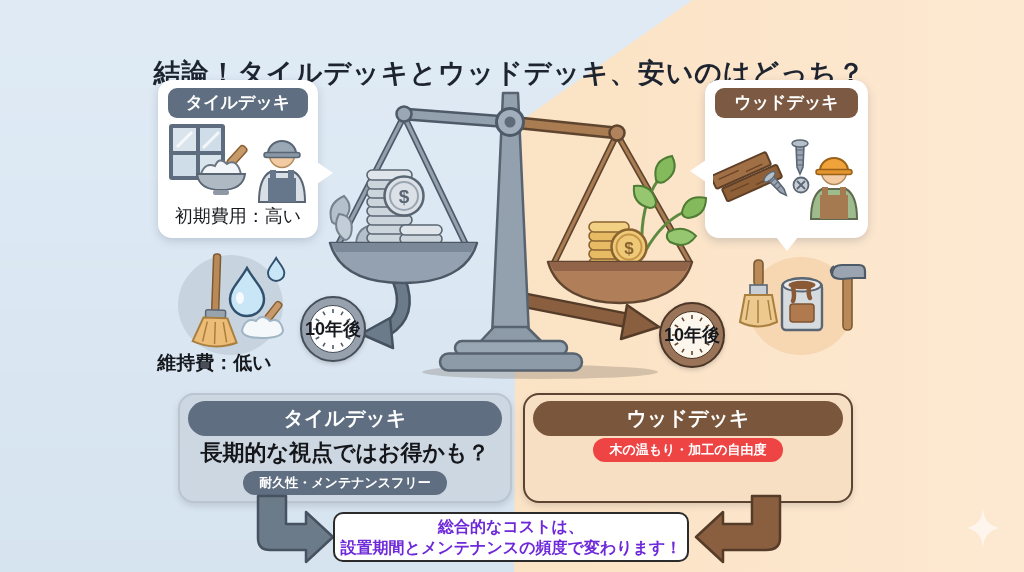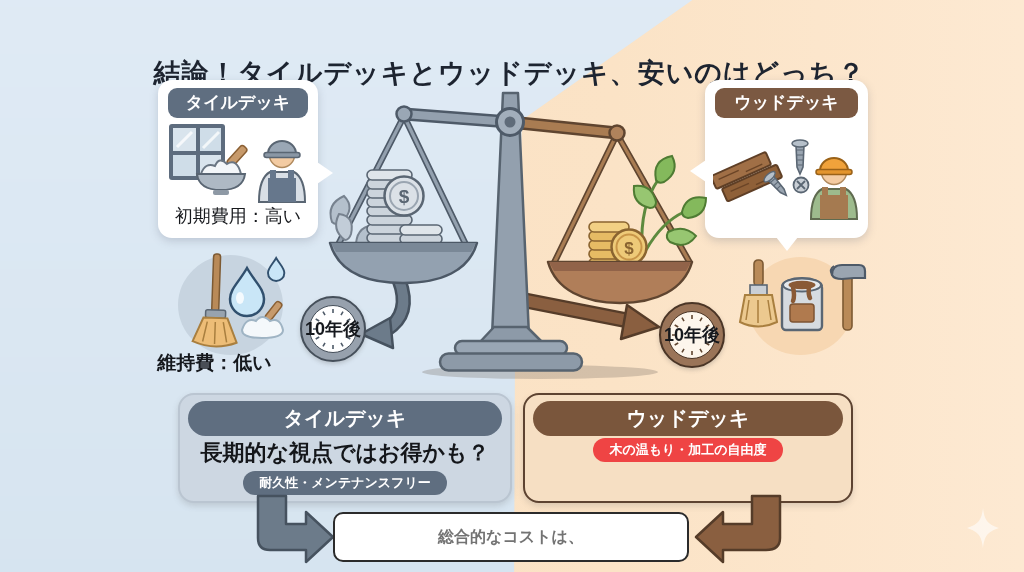--- a/index.html
+++ b/index.html
@@ -66,21 +66,21 @@
   .summary-main{font-size:22px;font-weight:800;color:#14161a;margin:2px 2px 3px;}
   .summary-tag{display:inline-block;border-radius:14px;color:#fff;font-size:13px;font-weight:700;padding:3px 16px;}
   .summary-tile .summary-tag{background:#5f6e80;}
   .summary-wood .summary-tag{background:#ef4444;}
   
   .bottom-arrow{position:absolute;}
   .conclusion{
     position:absolute;left:333px;top:512px;width:356px;height:50px;background:#fff;
     border:2.5px solid #2b2b2b;border-radius:10px;box-sizing:border-box;
     display:flex;flex-direction:column;align-items:center;justify-content:center;
-    font-size:16px;font-weight:800;color:#737373;line-height:1.32;
+    font-size:16px;font-weight:800;color:#6d28d9;line-height:1.32;
   }
   .sparkle{position:absolute;left:962px;top:507px;width:42px;height:42px;opacity:.6;}
 </style>
 </head>
 <body>
 
 <div class="stage">
   <div class="bg-left"></div>
 
   <div class="title">結論！タイルデッキとウッドデッキ、安いのはどっち？</div>
@@ -326,18 +326,19 @@
 
   <svg class="bottom-arrow" style="left:252px;top:494px;" width="88" height="74" viewBox="252 494 88 74">
     <path d="M258,496 L286,496 L286,524 L306,524 L306,512 L333,537 L306,562 L306,550 L270,550 Q258,550 258,538 Z" fill="#6c7b8a" stroke="#46525f" stroke-width="2.5" stroke-linejoin="round"></path>
   </svg>
   <svg class="bottom-arrow" style="left:692px;top:494px;" width="94" height="74" viewBox="692 494 94 74">
     <path d="M752,496 L780,496 L780,538 Q780,550 766,550 L723,550 L723,562 L696,537 L723,512 L723,524 L752,524 Z" fill="#8a5f40" stroke="#553c29" stroke-width="2.5" stroke-linejoin="round"></path>
   </svg>
 
   <div class="conclusion">
     <div>総合的なコストは、</div>
+    <div>設置期間とメンテナンスの頻度で変わります！</div>
   </div>
 
   <svg class="sparkle" viewBox="0 0 42 42">
     <path d="M21,1 C22.5,13 25,17 37,21 C25,25 22.5,29 21,41 C19.5,29 17,25 5,21 C17,17 19.5,13 21,1 Z" fill="#ffffff"></path>
   </svg>
 </div>
 
 </body></html>

